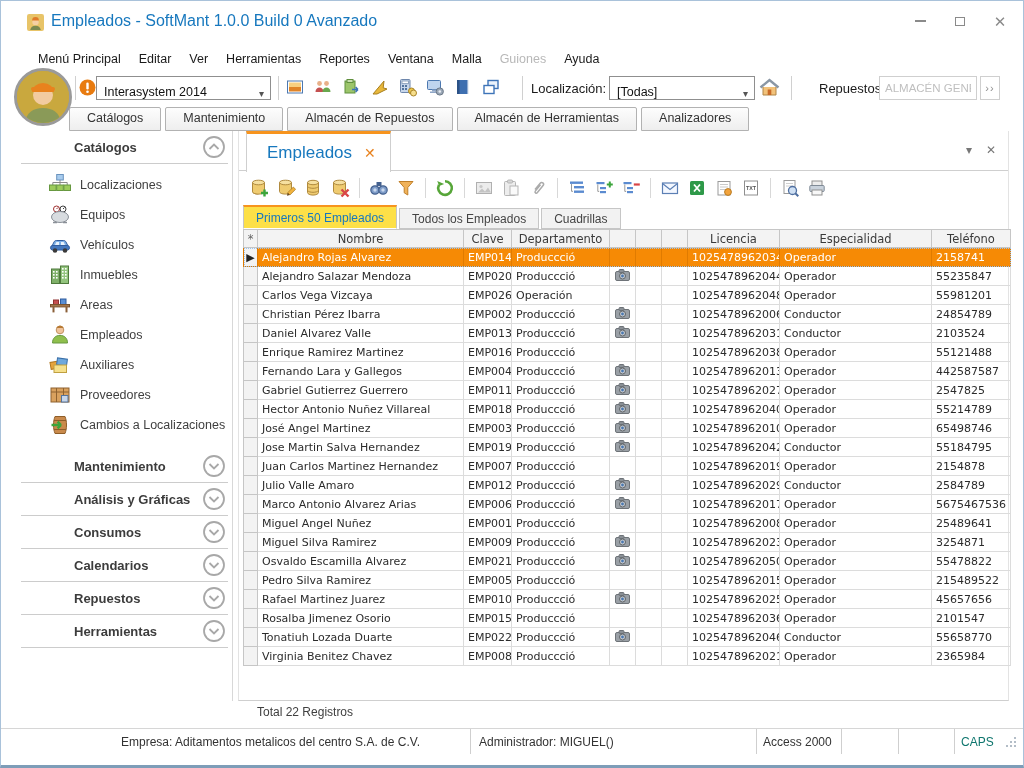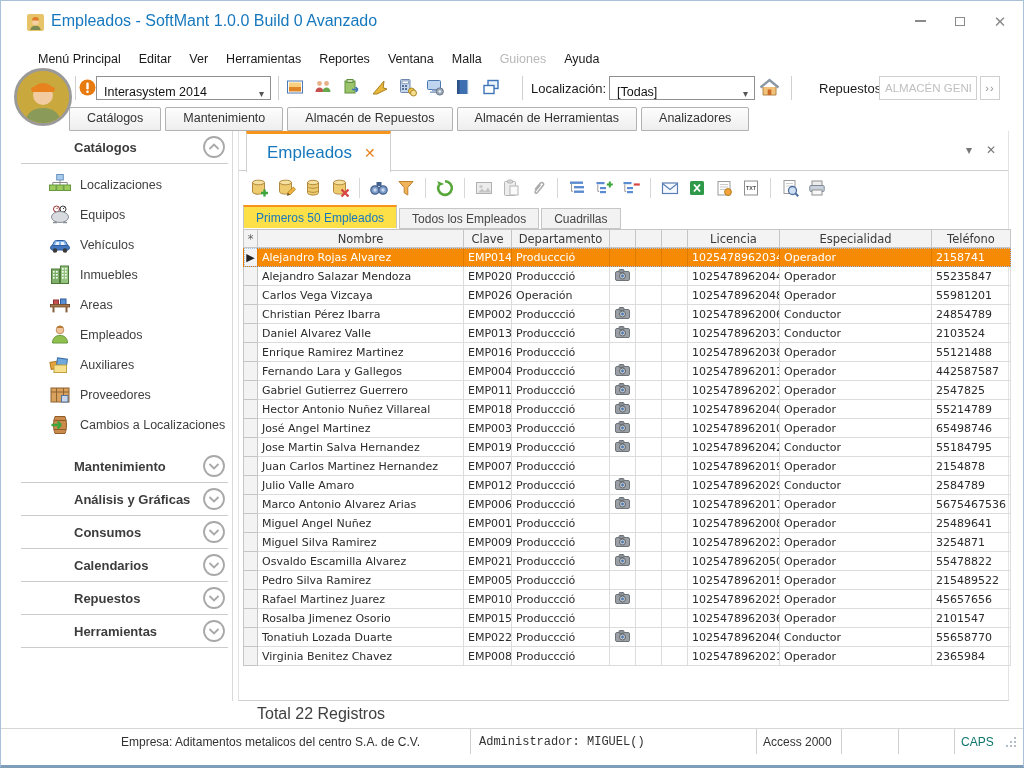--- a/index.html
+++ b/index.html
@@ -94,28 +94,28 @@
              color:#3a3a3a; height:18px; overflow:hidden; white-space:nowrap; }
   .grid td { border:1px solid #dcdcdc; font-size:11px; color:#2b2b2b; height:19px;
              padding:0 4px; overflow:hidden; white-space:nowrap; }
   .grid td.marker, .grid th.marker { background:#f3f3f3; border-color:#c6c6c6; text-align:center;
              padding:0; color:#666; }
   .grid td.iconcell { padding:0; text-align:center; }
   .grid tr.sel td { background:#F68A05; color:#fff; border-color:#E07B00; }
   .grid tr.sel td.marker { background:#f3f3f3; color:#222; }
   .grid tr.sel { outline:1px dotted #9CC3EC; outline-offset:-1px; }
 
-  .total-row { position:absolute; top:704px; left:256px; font-size:16px; color:#404040; }
+  .total-row { position:absolute; top:704px; left:256px; font-size:12px; color:#404040; }
 
   
   .statusbar { position:absolute; top:727px; left:0; right:0; height:26px; border-top:1px solid #d6d6d6;
                display:flex; align-items:center; font-size:12px; color:#333; }
   .sb-sec { height:100%; display:flex; align-items:center; border-right:1px solid #cfcfcf; }
   .sec-empresa { width:470px; padding-left:120px; }
-  .sec-admin { width:286px; padding-left:8px;font-family:Liberation Mono, monospace; }
+  .sec-admin { width:286px; padding-left:8px; }
   .sec-db { width:85px; padding-left:6px; }
   .sec-e1 { width:57px; } .sec-e2 { width:56px; }
   .sec-caps { width:47px; padding-left:6px; color:#0f766e; border-right:none; }
   .grip { margin-left:auto; margin-right:6px; }
 </style>
 </head>
 <body>
 
 <div class="window">
 

